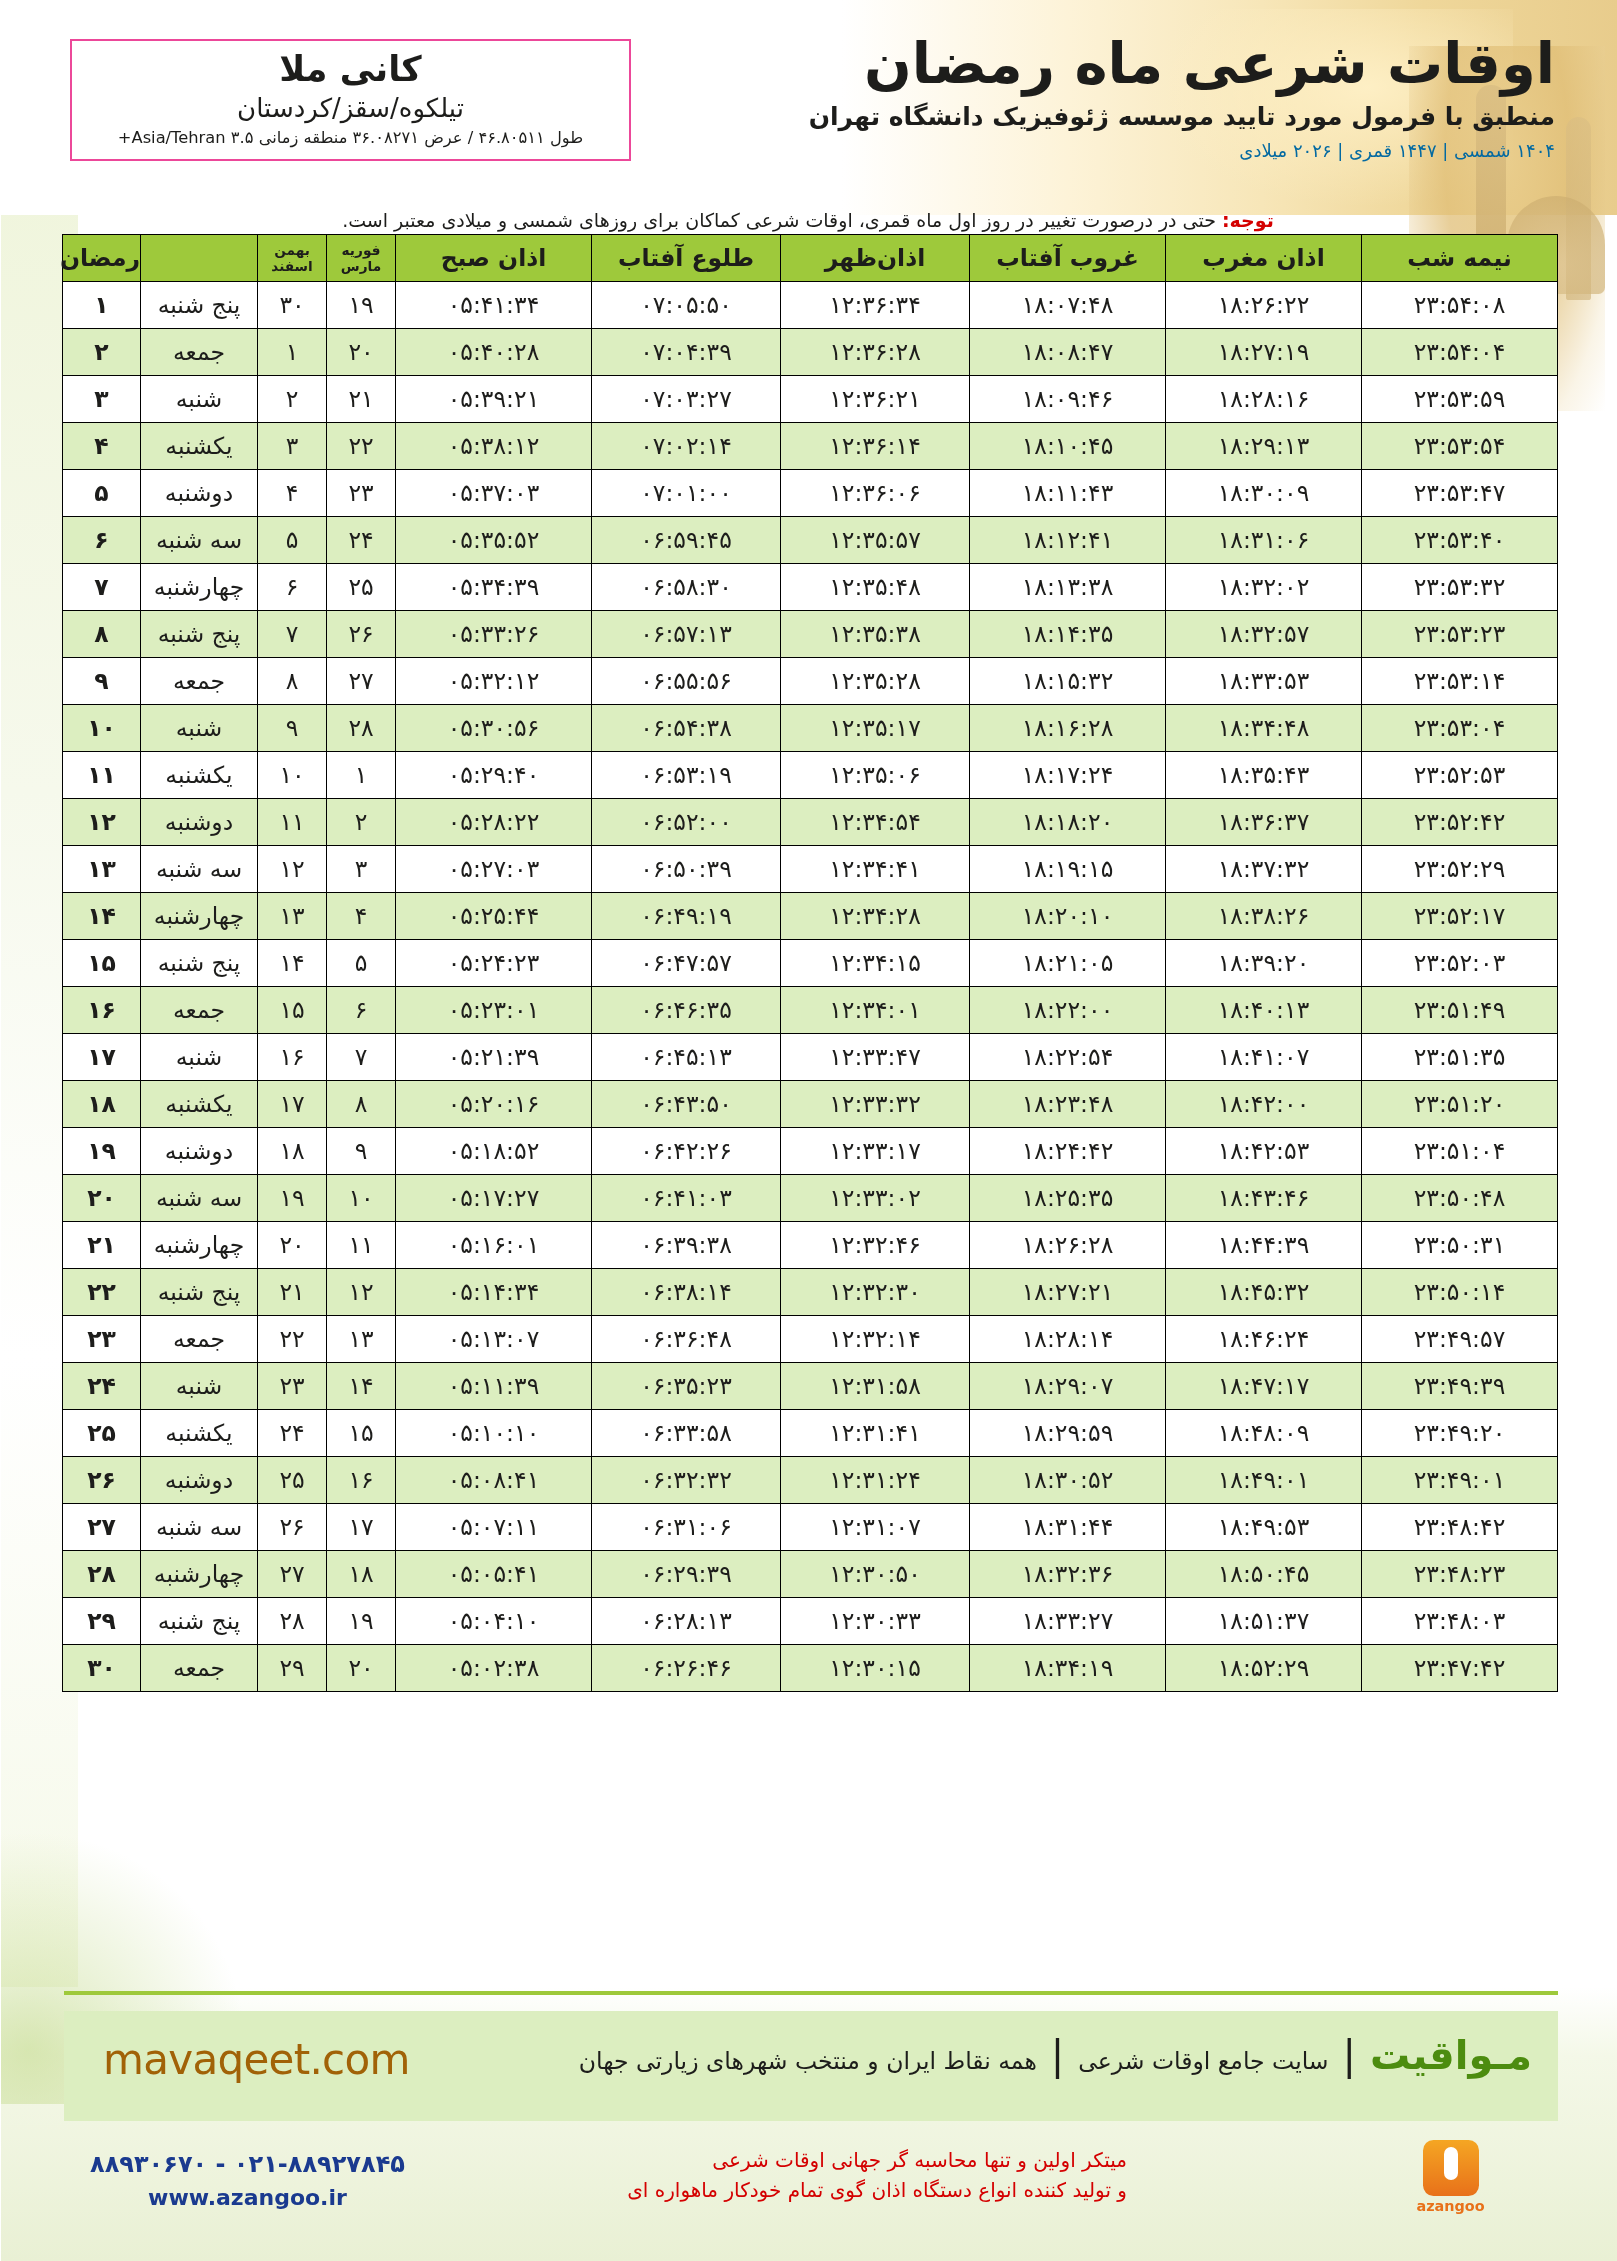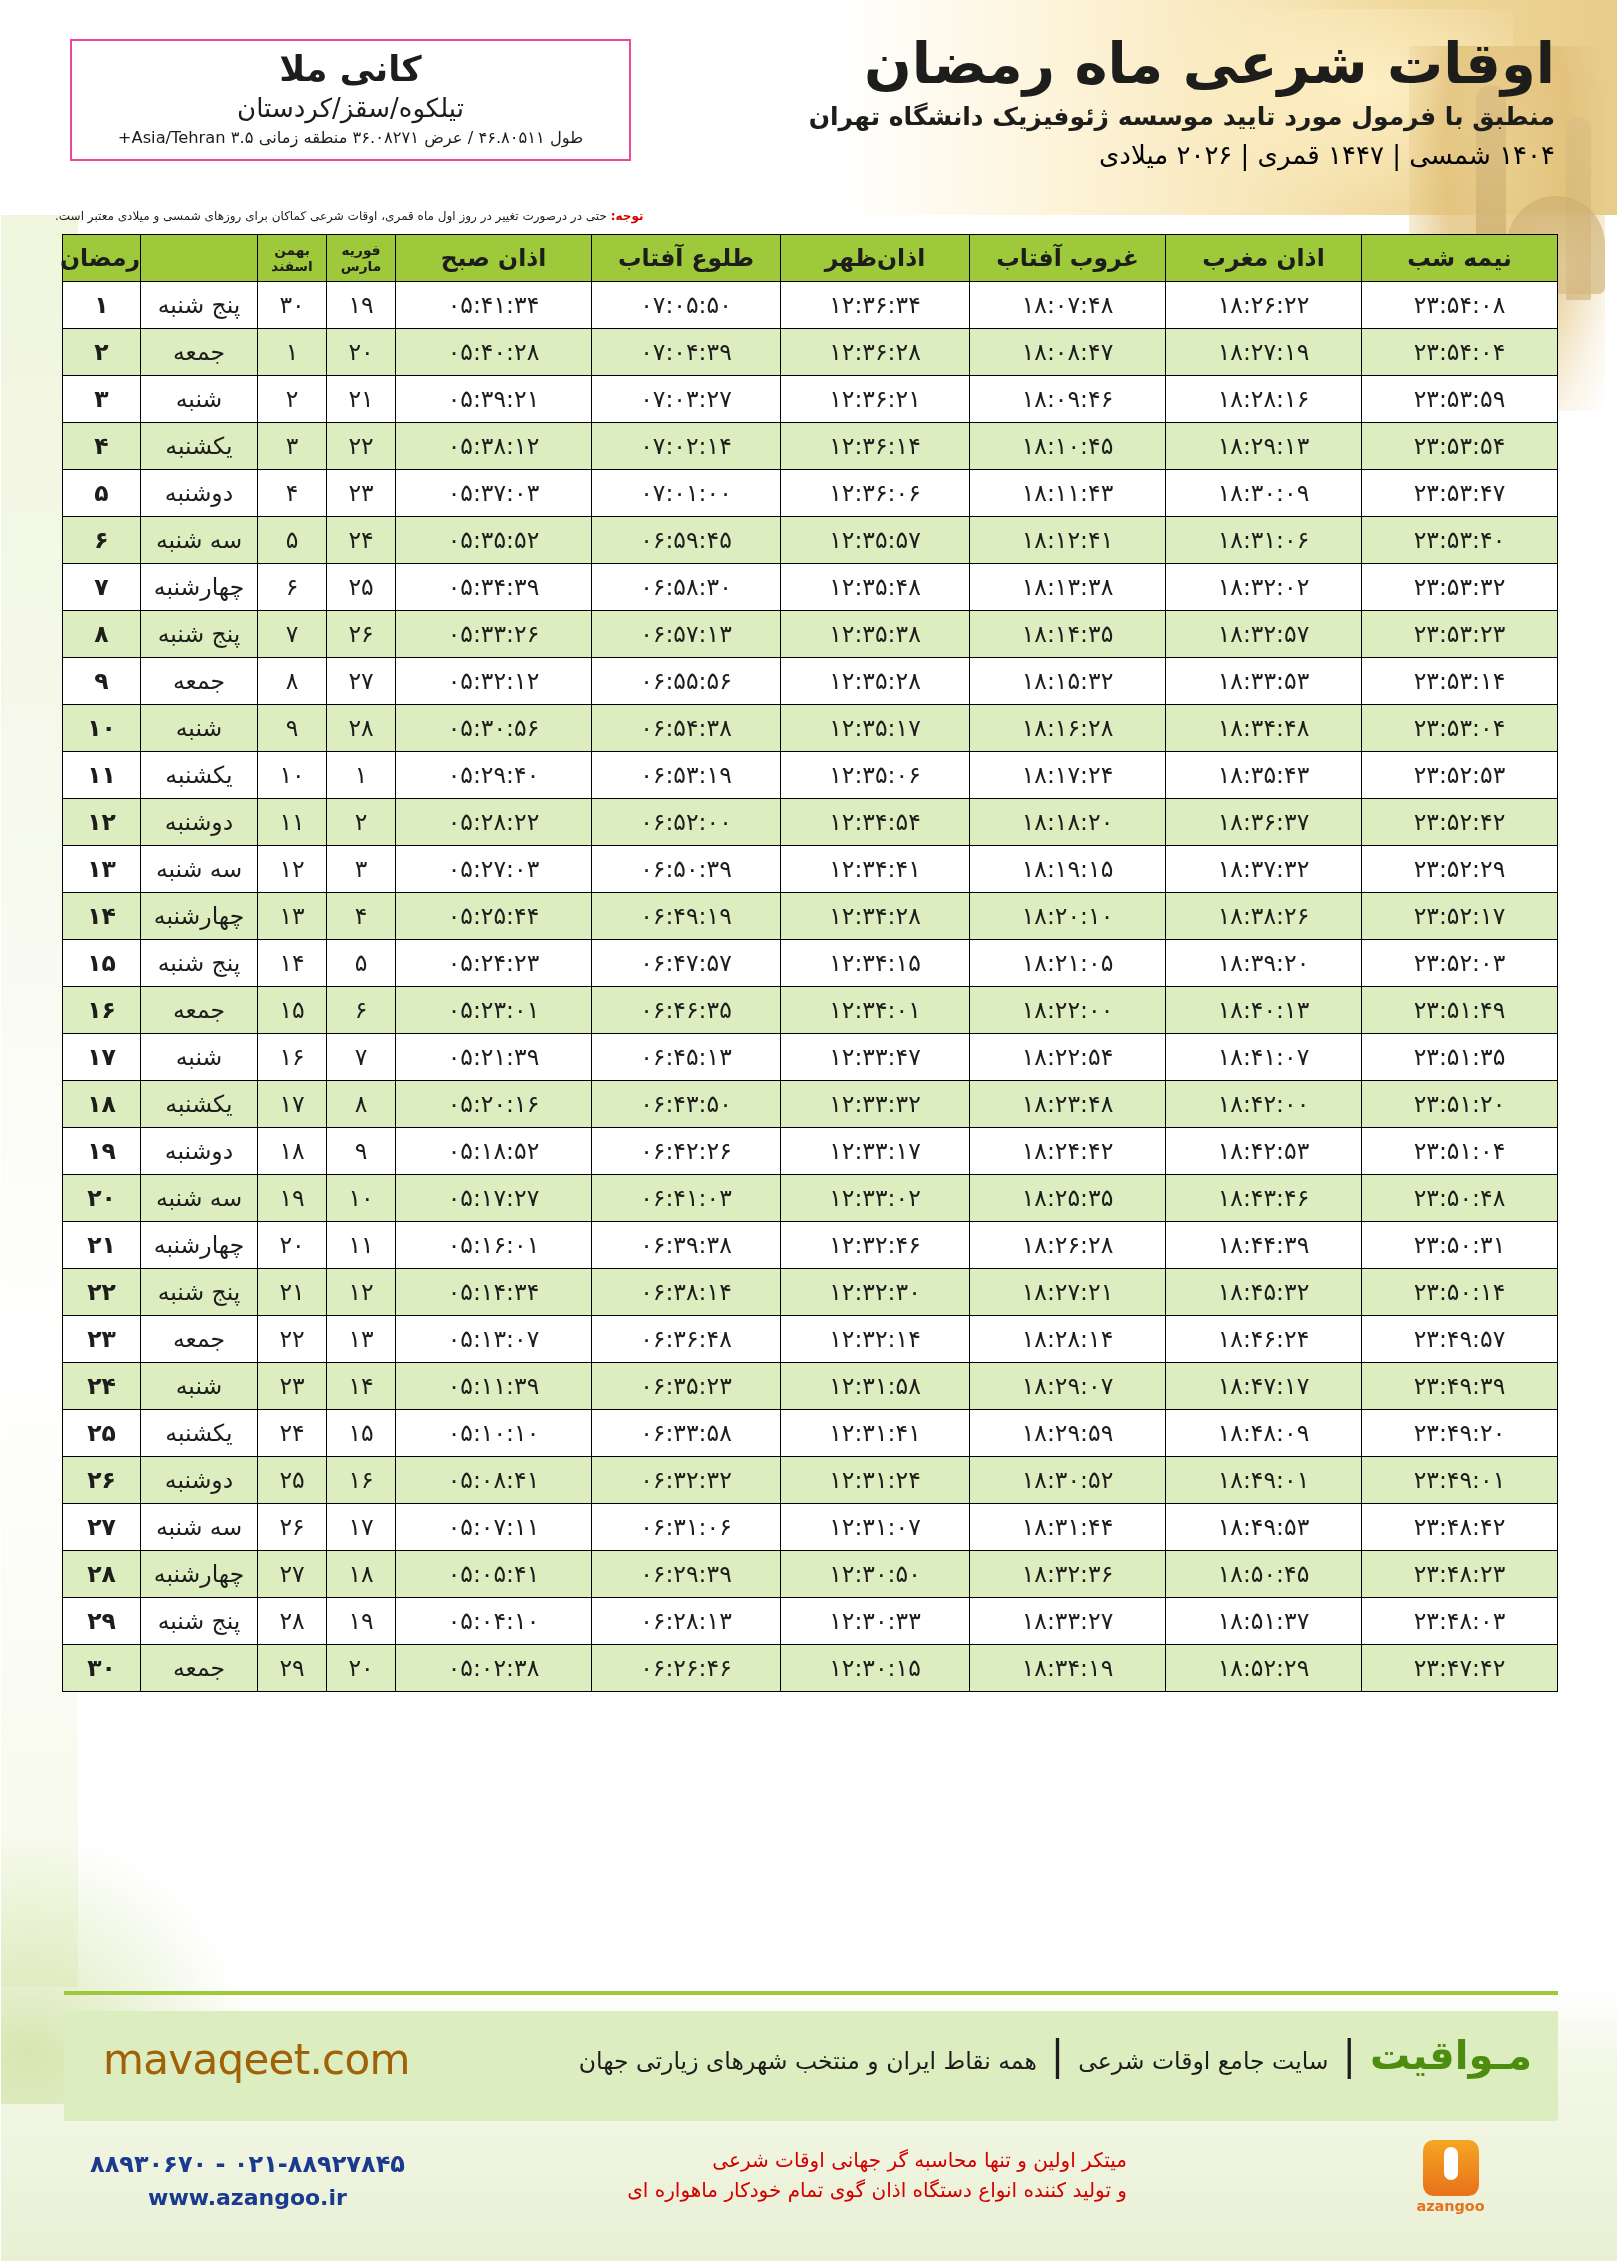--- a/index.html
+++ b/index.html
@@ -92,22 +92,22 @@
     line-height: 1.08;
     letter-spacing: -0.7px;
   }
   .title-sub {
     font-size: 25px;
     font-weight: bold;
     color: #1d1d1b;
     margin-top: 7.8px;
   }
   .title-years {
-    font-size: 26px;
-    color: #000000;
+    font-size: 18px;
+    color: #0369a1;
     margin-top: 9px;
   }
 
   
   .loc-box {
     position: absolute;
     top: 39px; left: 70px;
     width: 561px;
     border: 2px solid #ec4899;
     background: rgba(255,255,255,.85);
@@ -116,24 +116,24 @@
     z-index: 5;
     box-sizing: border-box;
   }
   .loc-city { font-size: 35px; font-weight: bold; color:#1d1d1b; line-height:1.12;}
   .loc-region { font-size: 26px; color:#1d1d1b; margin-top: 3.9px;}
   .loc-coords { font-size: 16.3px; color:#1d1d1b; margin-top: 5px;}
 
   
   .note {
     position: absolute;
-    top: 209px; right: 69px;
+    top: 209px; right: 63px;
     width: 1494px;
-    text-align: left;
-    font-size: 12px;
+    text-align: center;
+    font-size: 19px;
     color: #1d1d1b;
     z-index: 5;
   }
   .note b { color: #d40000; }
 
   
   .table-wrap {
     position: absolute;
     top: 234px; left: 64px;
     width: 1494px;

